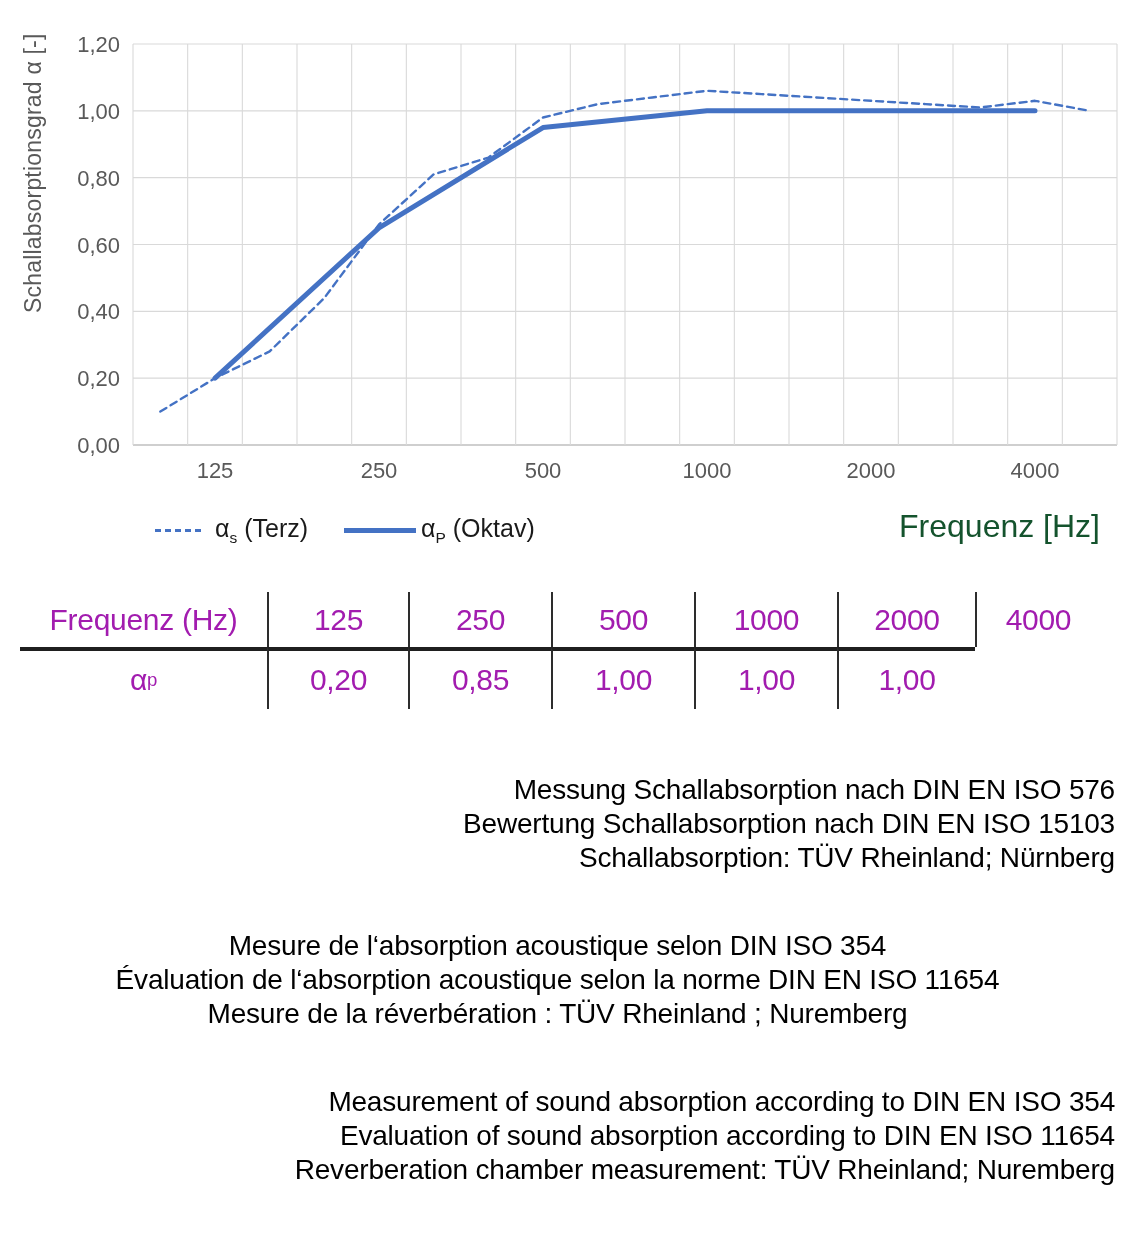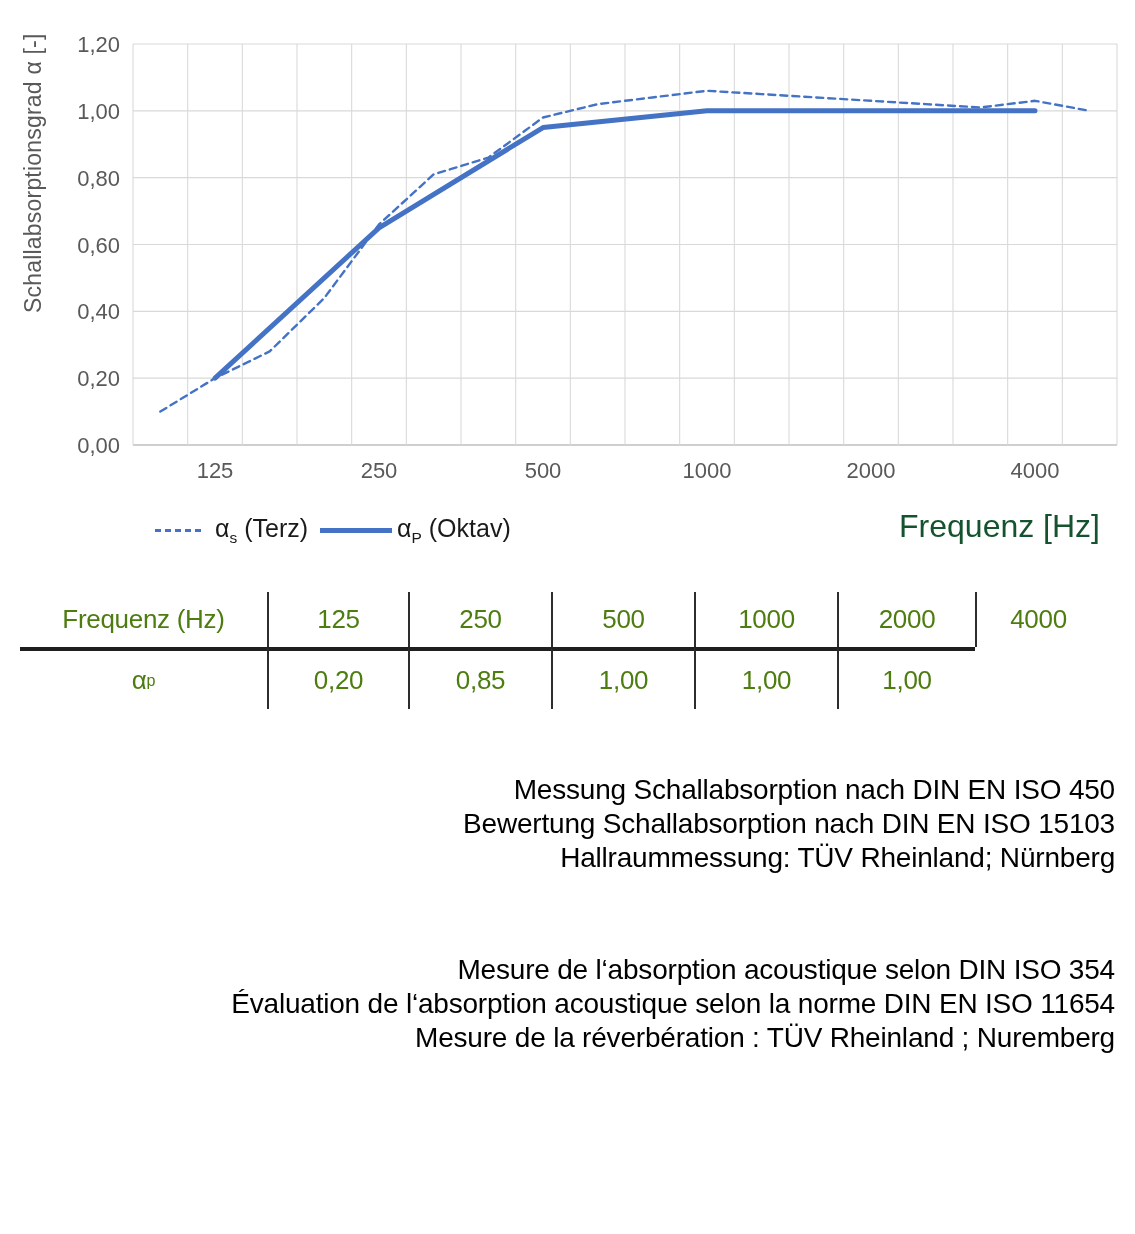--- a/index.html
+++ b/index.html
@@ -17,41 +17,41 @@
     position:absolute;left:20px;top:313px;
     transform:rotate(-90deg);transform-origin:0 0;
     font-size:23px;color:#595959;white-space:nowrap;letter-spacing:.2px;
   }
   .x-title{
     position:absolute;right:35px;top:508px;
     font-size:32px;color:#14532d;
   }
   .legend{
     position:absolute;left:155px;top:514px;
-    display:flex;align-items:center;gap:12px;
+    display:flex;align-items:center;gap:36px;
     font-size:25px;color:#1a1a1a;
   }
   .legend-item{display:flex;align-items:center;}
   .sample-dashed{
     width:50px;height:3px;margin-right:10px;
     background:repeating-linear-gradient(90deg,#4472C4 0 6px,transparent 6px 10px);
   }
   .sample-solid{width:72px;height:5px;margin-right:5px;background:#4472C4;}
   .legend-label sub,.cell sub{font-size:62%;}
   
-  .abs-table{margin:30px 0 0 20px;width:1080px;font-size:26px;letter-spacing:-.3px;color:#4d7c0f;}
+  .abs-table{margin:30px 0 0 20px;width:1080px;font-size:30px;letter-spacing:-.3px;color:#a21caf;}
   .abs-table .tr{display:grid;grid-template-columns:247px 141px 143px 143px 143px 138px 125px;}
   .abs-table .cell{display:flex;align-items:center;justify-content:center;height:55px;}
   .abs-table .cell + .cell{border-left:2px solid #2d2d2d;}
   .abs-table .tr-values .cell{height:58px;border-top:4px solid #1f1f1f;}
   
   .notes{padding-right:20px;text-align:right;font-size:28px;line-height:34px;letter-spacing:-.2px;color:#000;}
   .note-block{white-space:nowrap;}
   .note-de{margin-top:64px;}
-  .note-fr{margin-top:78px;}
+  .note-fr{margin-top:54px;text-align:center;}
   .note-en{margin-top:54px;}
 </style>
 </head>
 <body>
 
 <div class="page">
 
   <div class="chart-section">
     <svg id="plot-svg" width="1135" height="500">
         <line x1="133" y1="445" x2="1117" y2="445" stroke="#BFBFBF" stroke-width="1.6"></line>
@@ -128,24 +128,29 @@
       <div class="cell">0,20</div>
       <div class="cell">0,85</div>
       <div class="cell">1,00</div>
       <div class="cell">1,00</div>
       <div class="cell">1,00</div>
     </div>
   </div>
 
   <div class="notes">
     <div class="note-block note-de">
-      <div>Messung Schallabsorption nach DIN EN ISO 450</div>
+      <div>Messung Schallabsorption nach DIN EN ISO 576</div>
       <div>Bewertung Schallabsorption nach DIN EN ISO 15103</div>
-      <div>Hallraummessung: TÜV Rheinland; Nürnberg</div>
+      <div>Schallabsorption: TÜV Rheinland; Nürnberg</div>
     </div>
     <div class="note-block note-fr">
       <div>Mesure de l‘absorption acoustique selon DIN ISO 354</div>
       <div>Évaluation de l‘absorption acoustique selon la norme DIN EN ISO 11654</div>
       <div>Mesure de la réverbération : TÜV Rheinland ; Nuremberg</div>
     </div>
+    <div class="note-block note-en">
+      <div>Measurement of sound absorption according to DIN EN ISO 354</div>
+      <div>Evaluation of sound absorption according to DIN EN ISO 11654</div>
+      <div>Reverberation chamber measurement: TÜV Rheinland; Nuremberg</div>
+    </div>
   </div>
 
 </div>
 
 </body></html>

